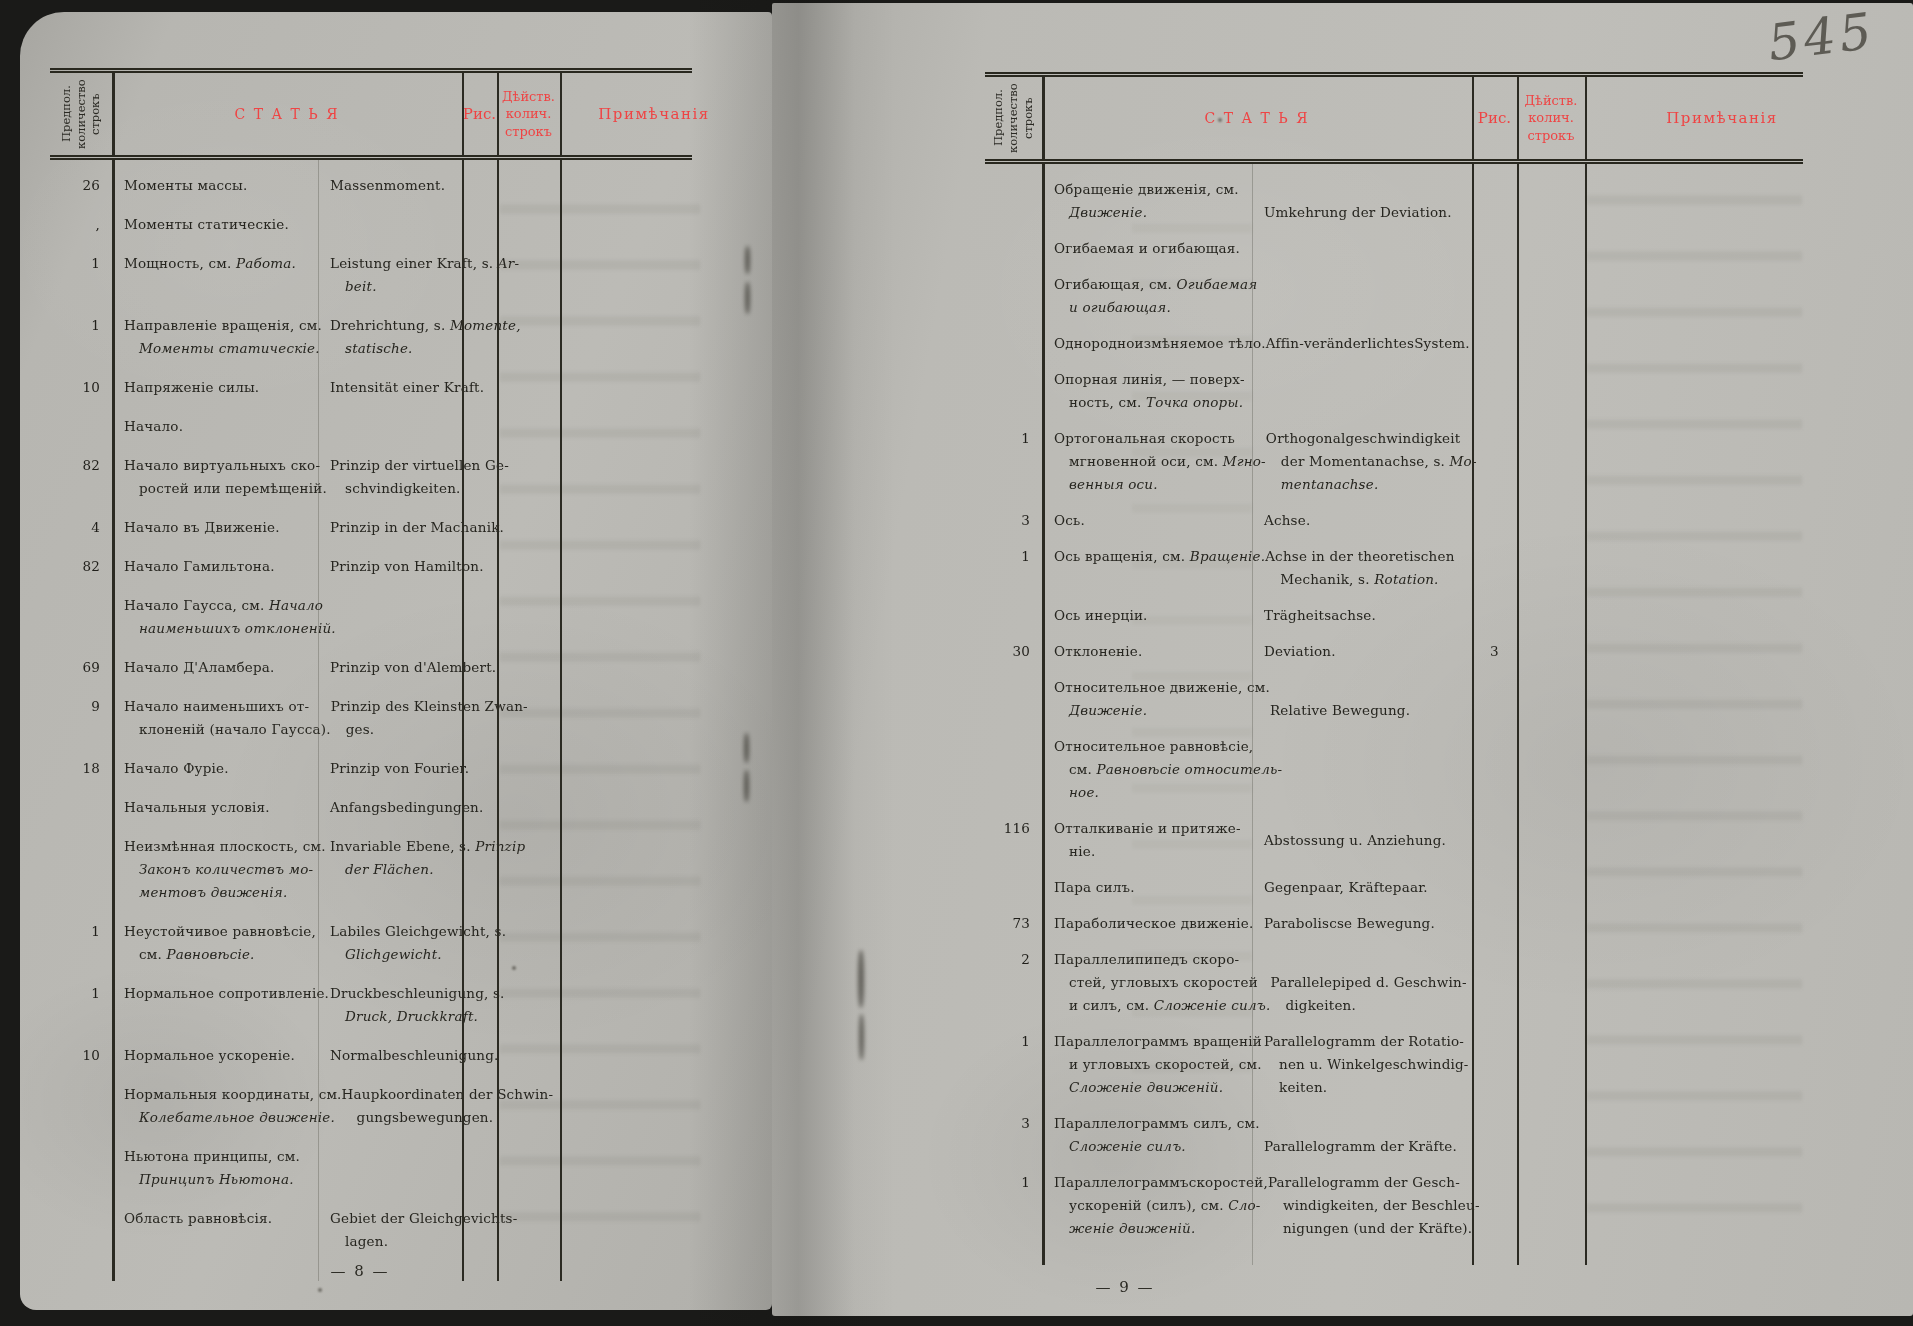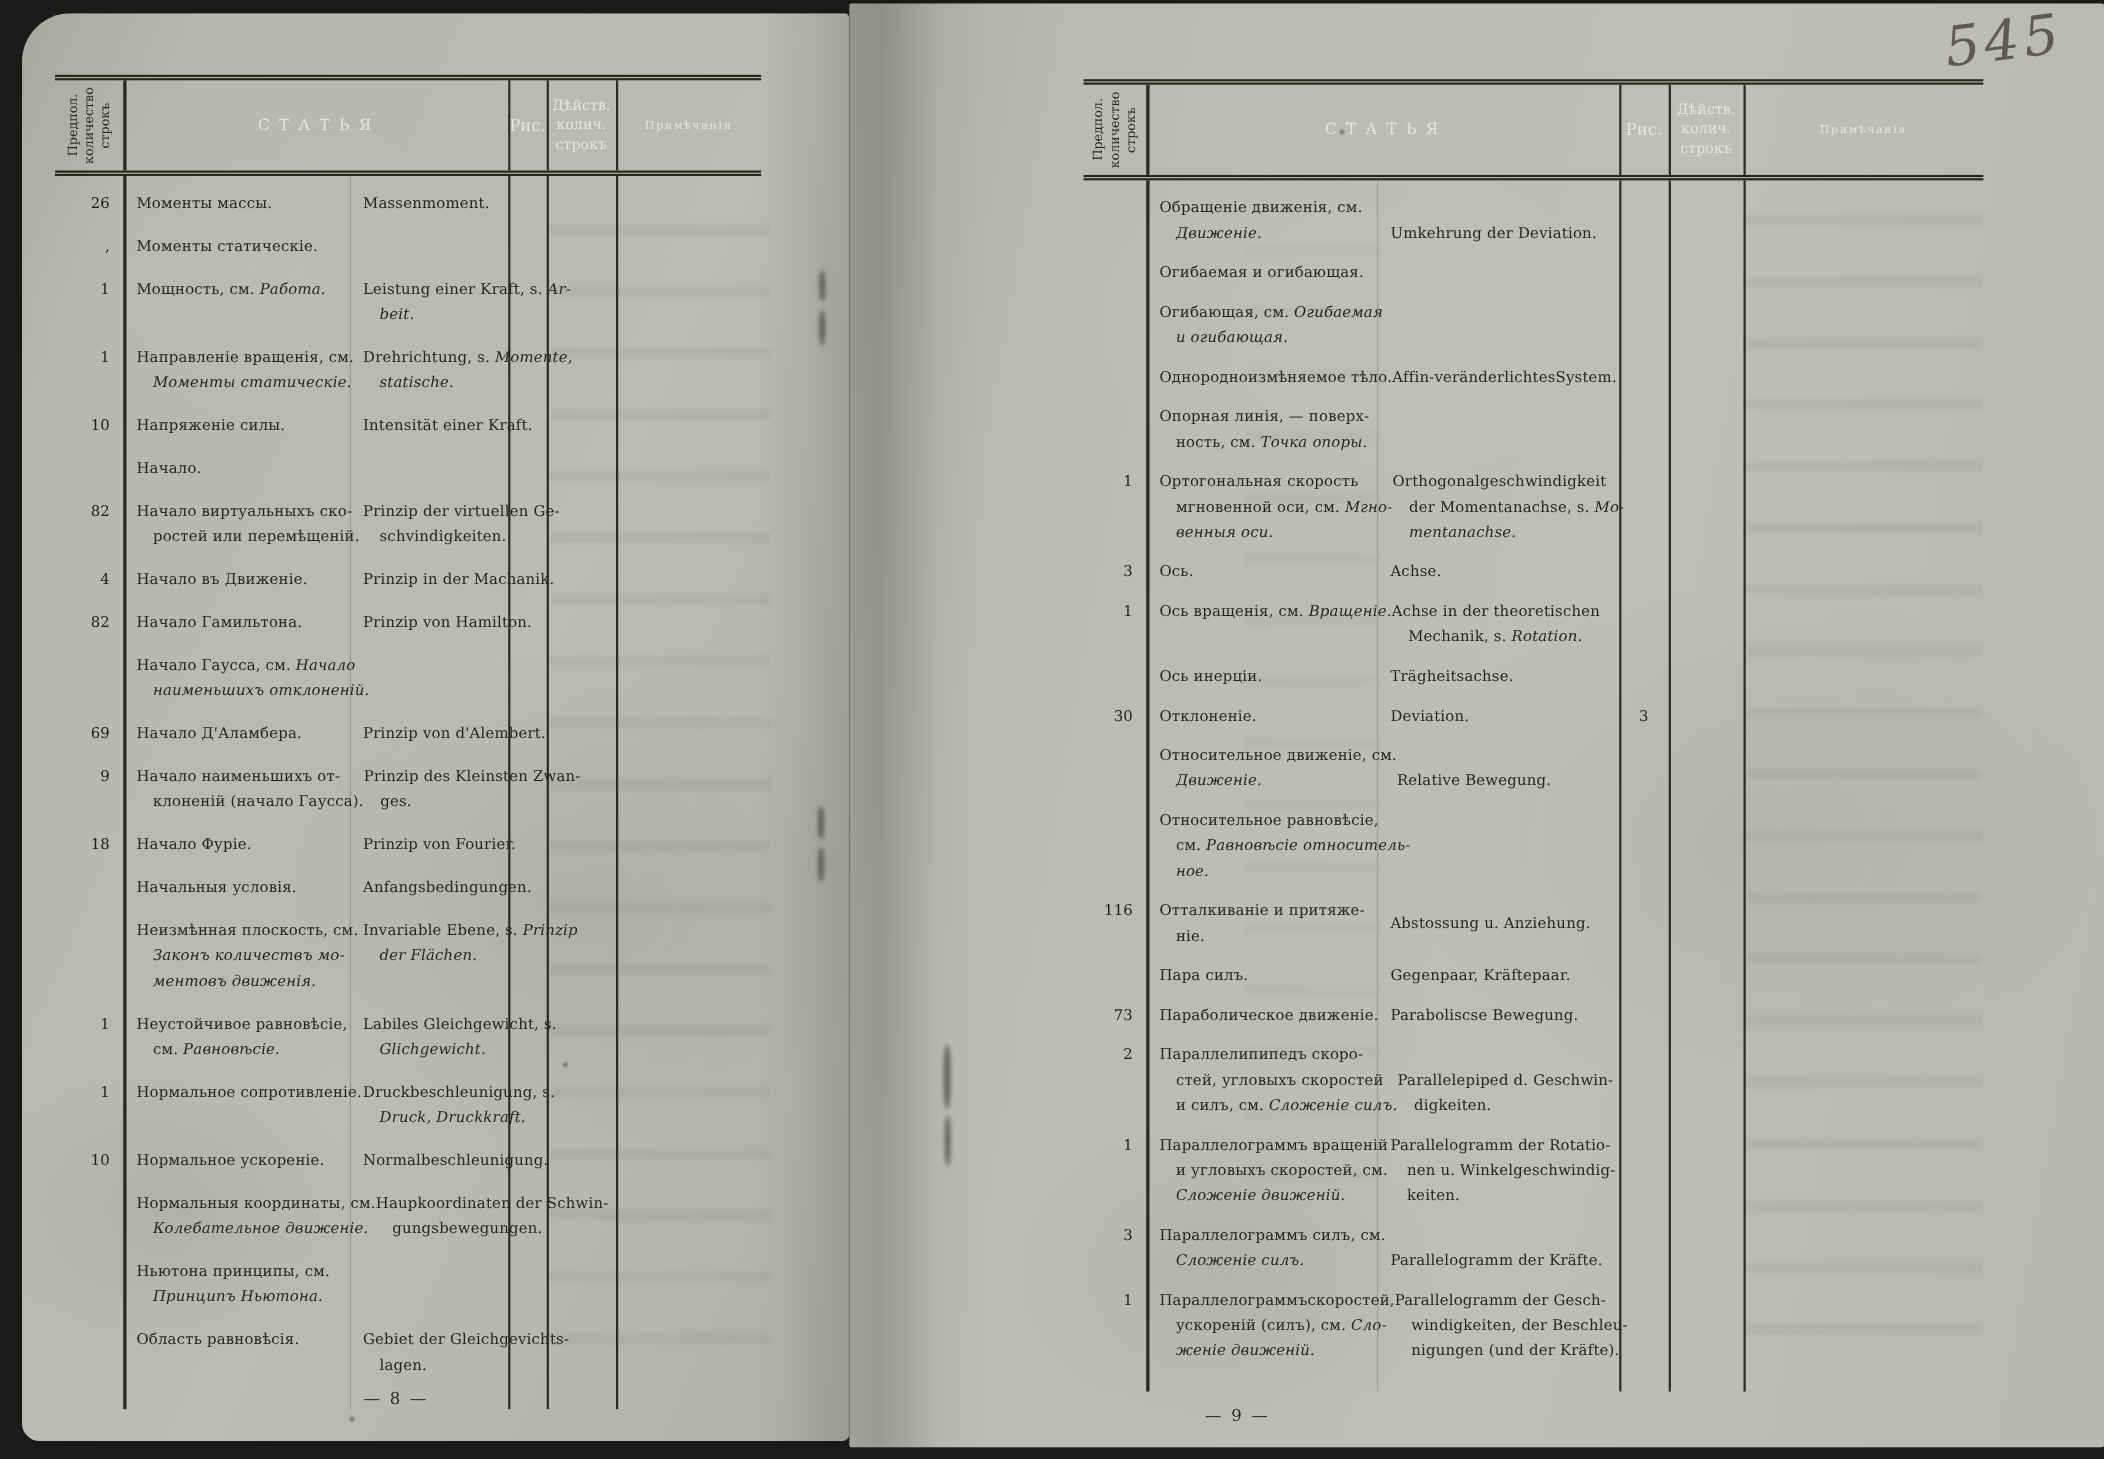--- a/index.html
+++ b/index.html
@@ -49,29 +49,29 @@
     position:absolute;top:0;bottom:0;left:0;
     display:flex;align-items:center;justify-content:center;
     writing-mode:vertical-rl;transform:rotate(180deg);
     font-size:11.5px;line-height:1.3;white-space:pre-line;text-align:center;
     color:#2a2923;
   }
   #tableL .h-rot{width:62px;} #tableR .h-rot{width:57px;}
   .h-cell{
     position:absolute;top:0;bottom:0;
     display:flex;align-items:center;justify-content:center;
-    text-align:center;color:#e5e5e5;
+    text-align:center;color:#ef4444;
   }
   .h-article{font-size:14px;letter-spacing:2px;}
   #tableL .h-article{left:62px;width:350px;} #tableR .h-article{left:57px;width:430px;}
   .h-fig{font-size:15px;}
   #tableL .h-fig{left:412px;width:35px;} #tableR .h-fig{left:487px;width:45px;}
   .h-act{font-size:13px;line-height:1.35;white-space:pre-line;}
   #tableL .h-act{left:447px;width:63px;} #tableR .h-act{left:532px;width:68px;}
-  .h-notes{font-size:10px;letter-spacing:1.5px;}
+  .h-notes{font-size:15px;letter-spacing:1.5px;padding-left:28px;}
   #tableL .h-notes{left:510px;width:132px;} #tableR .h-notes{left:600px;width:218px;}
 
   .tbody{position:relative;padding-top:14px;padding-bottom:12px;}
   .row{display:flex;align-items:flex-start;}
   #tableL .row{margin-bottom:16px;} #tableR .row{margin-bottom:13px;}
   .cell{line-height:23px;font-size:13.5px;letter-spacing:.2px;color:#26251f;}
   .c-num{text-align:right;color:#201f1a;}
   #tableL .c-num{flex:0 0 50px;} #tableR .c-num{flex:0 0 45px;}
   #tableL .c-ru{flex:0 0 206px;margin-left:24px;} #tableR .c-ru{flex:0 0 210px;margin-left:24px;}
   #tableL .c-de{flex:0 0 132px;} #tableR .c-de{flex:0 0 208px;}

